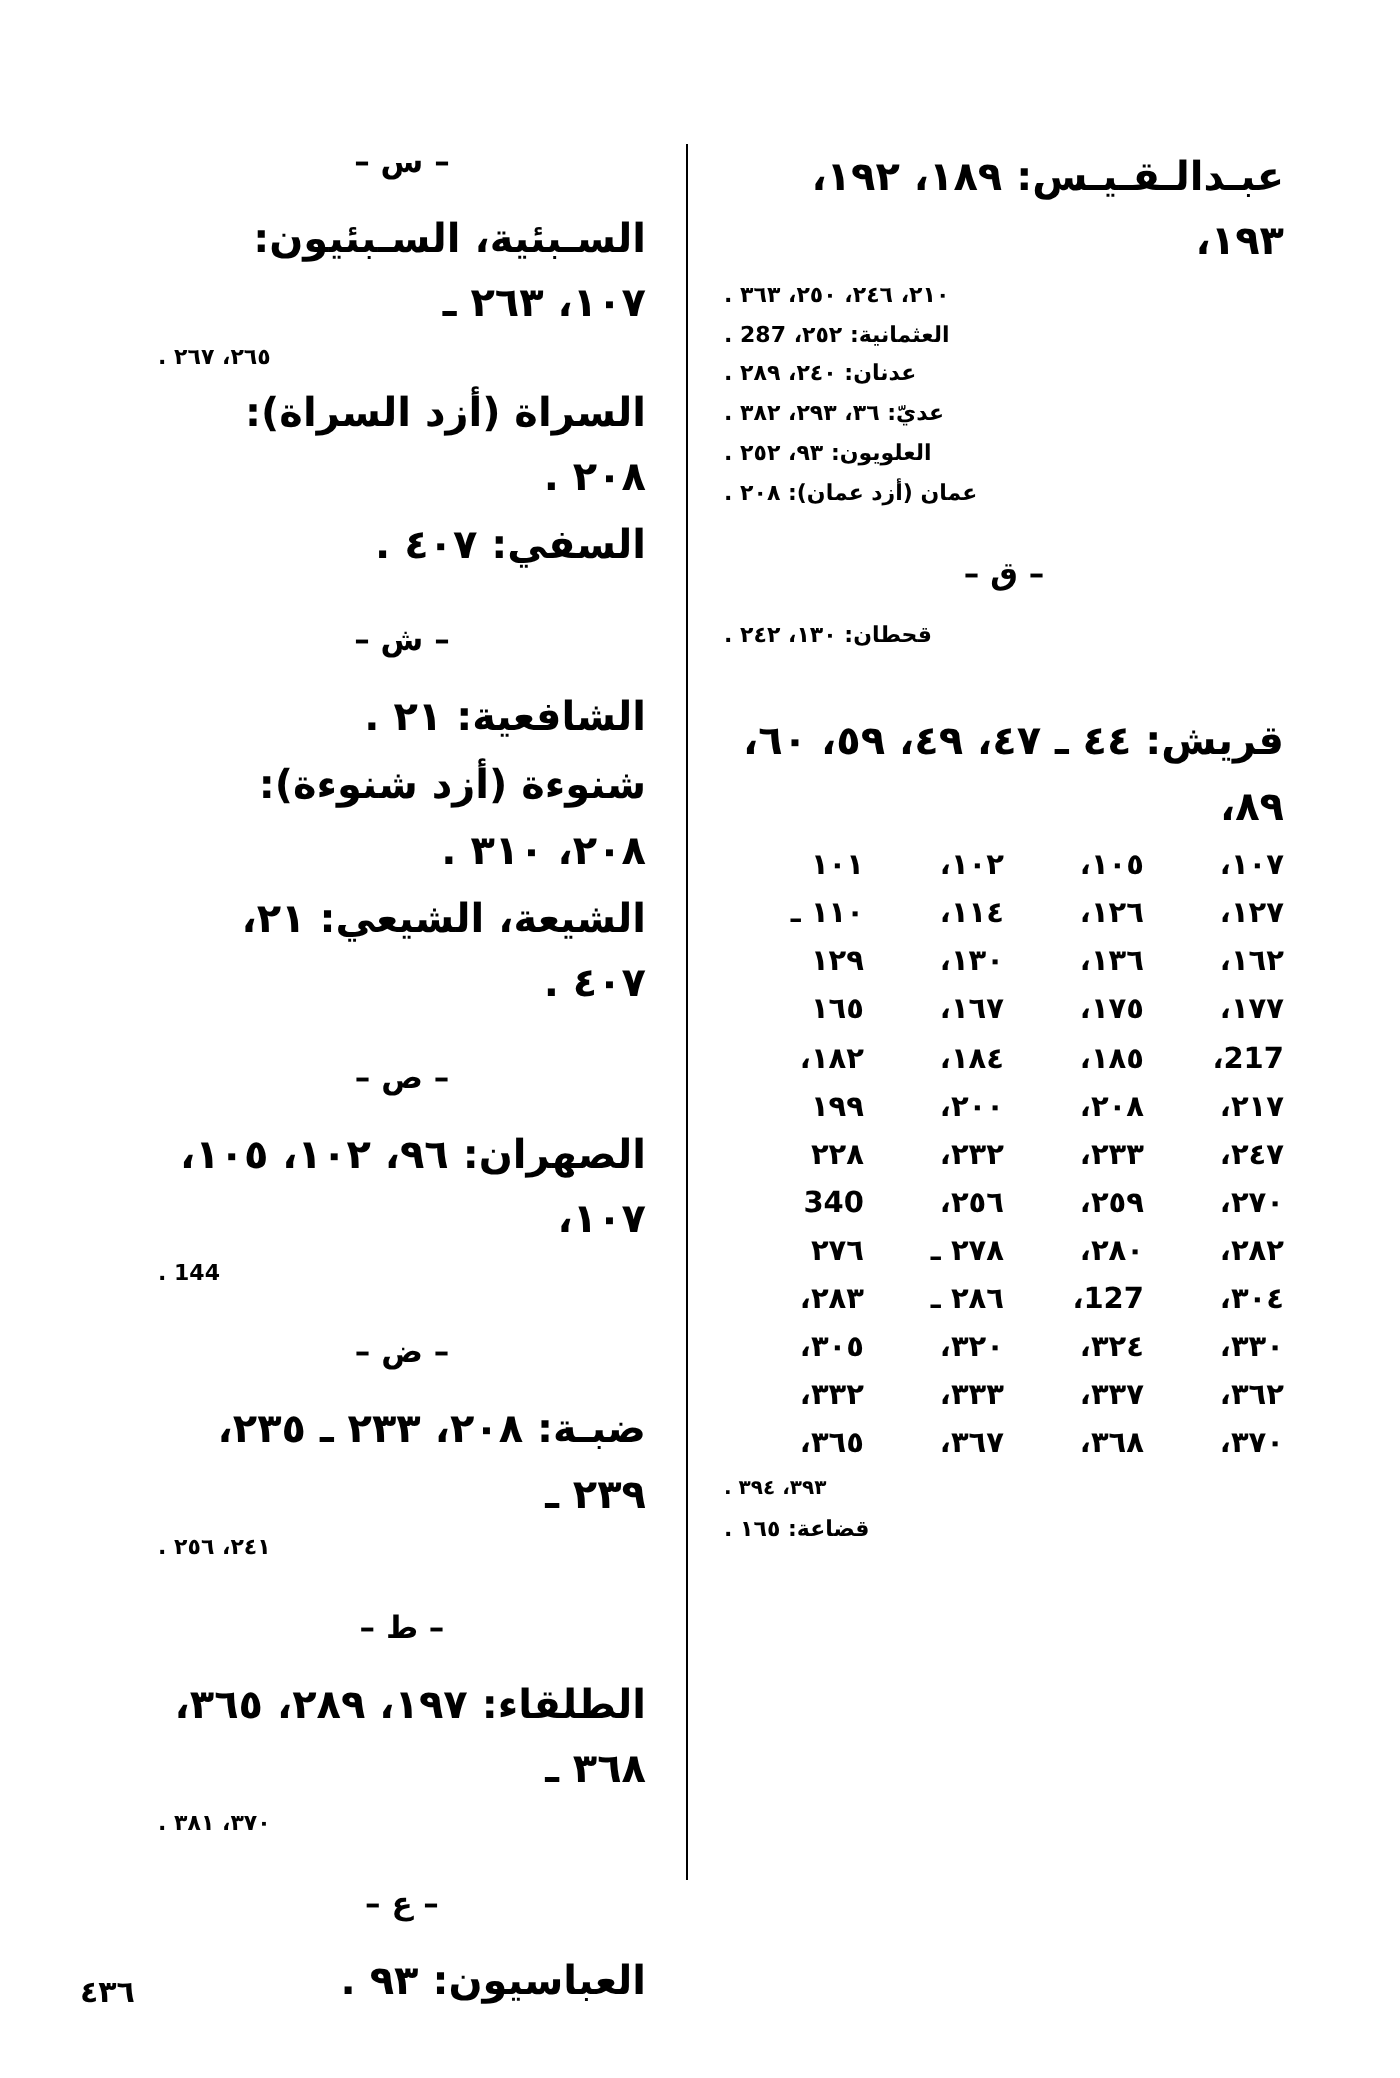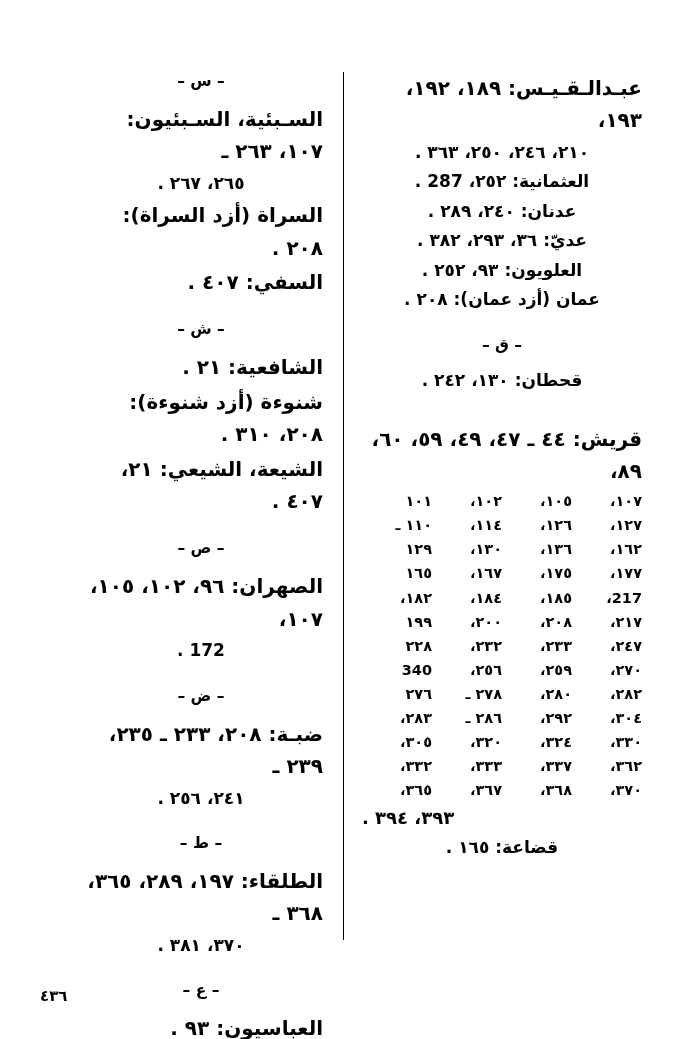--- a/index.html
+++ b/index.html
@@ -72,24 +72,24 @@
   .entry {
     font-size: 20px;
     font-weight: bold;
     line-height: 1.62;
     margin: 0 0 2px 0;
     direction: rtl;
     text-align: right;
   }
 
   .cont {
-    font-size: 17px;
+    font-size: 11px;
     font-weight: bold;
     line-height: 1.62;
-    text-align: center;
+    text-align: left;
     direction: rtl;
     margin: 0 0 2px 0;
   }
 
   
   .numblock {
     direction: rtl;
     margin-top: 2px;
   }
   .numrow {
@@ -100,21 +100,21 @@
     font-weight: bold;
     line-height: 1.66;
   }
   .numrow .cell {
     width: 25%;
     text-align: right;
     white-space: nowrap;
   }
 
   .last-line {
-    font-size: 18px;
+    font-size: 10px;
     font-weight: bold;
     text-align: left;
     margin-top: 5px;
     direction: rtl;
   }
 
   .folio {
     position: absolute;
     left: 40px;
     bottom: 34px;
@@ -207,21 +207,21 @@
 
         <div class="numrow">
           <span class="cell">٢٨٢،</span>
           <span class="cell">٢٨٠،</span>
           <span class="cell">٢٧٨ ـ</span>
           <span class="cell">٢٧٦</span>
         </div>
 
         <div class="numrow">
           <span class="cell">٣٠٤،</span>
-          <span class="cell">٢٩٢،</span>
+          <span class="cell">127،</span>
           <span class="cell">٢٨٦ ـ</span>
           <span class="cell">٢٨٣،</span>
         </div>
 
         <div class="numrow">
           <span class="cell">٣٣٠،</span>
           <span class="cell">٣٢٤،</span>
           <span class="cell">٣٢٠،</span>
           <span class="cell">٣٠٥،</span>
         </div>
@@ -260,21 +260,21 @@
 
       <div class="letter-head">– ش –</div>
 
       <div class="entry">الشافعية: ٢١ .</div>
       <div class="entry">شنوءة (أزد شنوءة): ٢٠٨، ٣١٠ .</div>
       <div class="entry">الشيعة، الشيعي: ٢١، ٤٠٧ .</div>
 
       <div class="letter-head">– ص –</div>
 
       <div class="entry">الصهران: ٩٦، ١٠٢، ١٠٥، ١٠٧،</div>
-      <div class="cont">172 .</div>
+      <div class="cont">144 .</div>
 
       <div class="letter-head">– ض –</div>
 
       <div class="entry">ضبـة: ٢٠٨، ٢٣٣ ـ ٢٣٥، ٢٣٩ ـ</div>
       <div class="cont">٢٤١، ٢٥٦ .</div>
 
       <div class="letter-head">– ط –</div>
 
       <div class="entry">الطلقاء: ١٩٧، ٢٨٩، ٣٦٥، ٣٦٨ ـ</div>
       <div class="cont">٣٧٠، ٣٨١ .</div>

